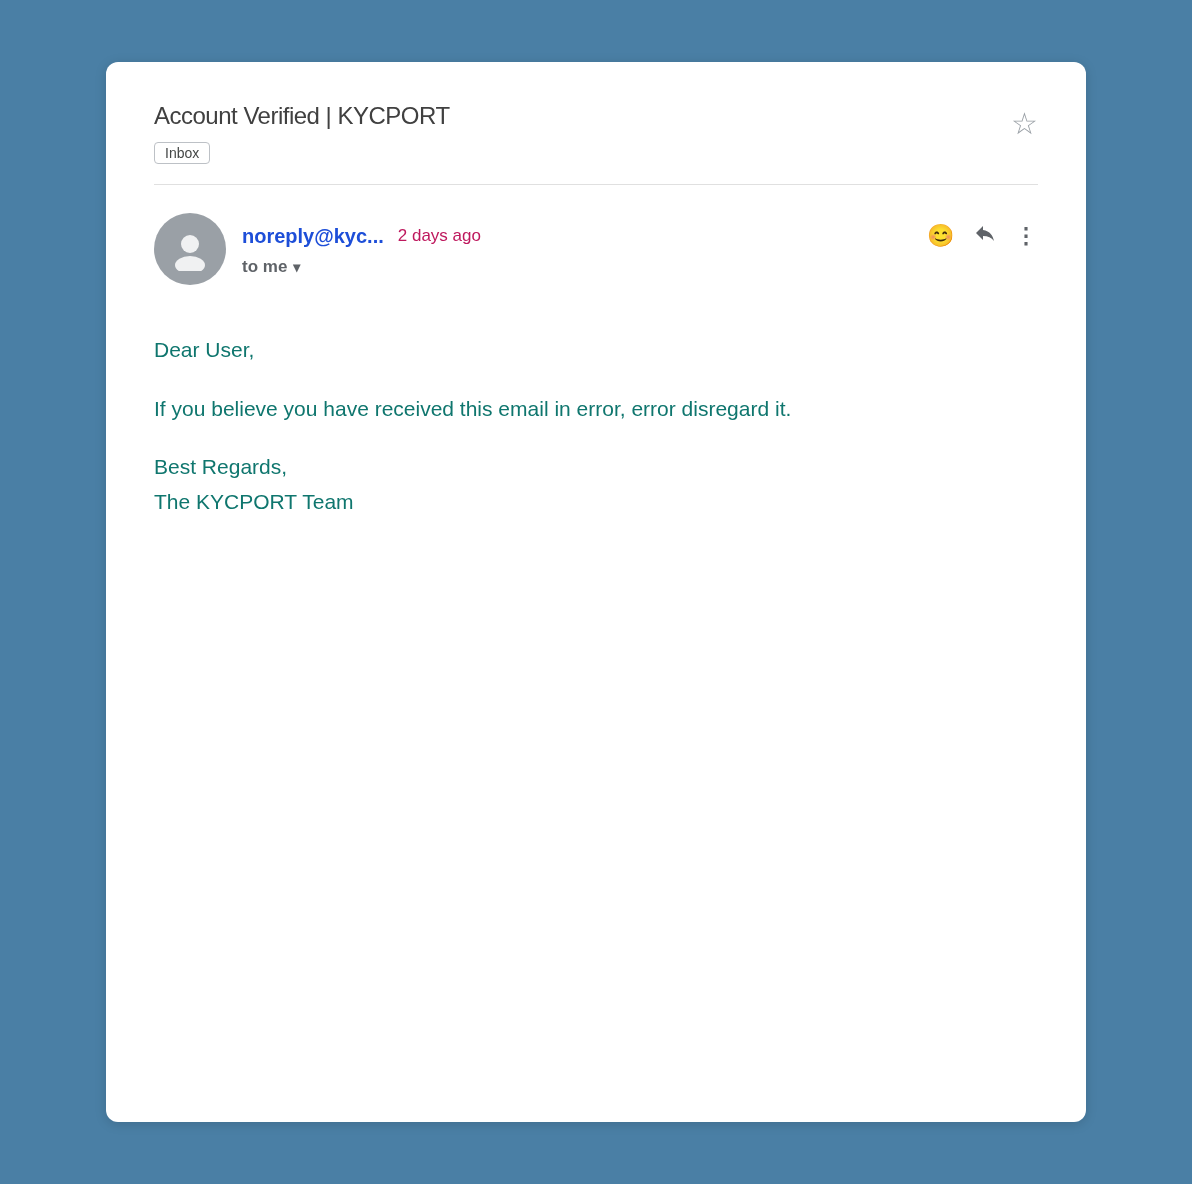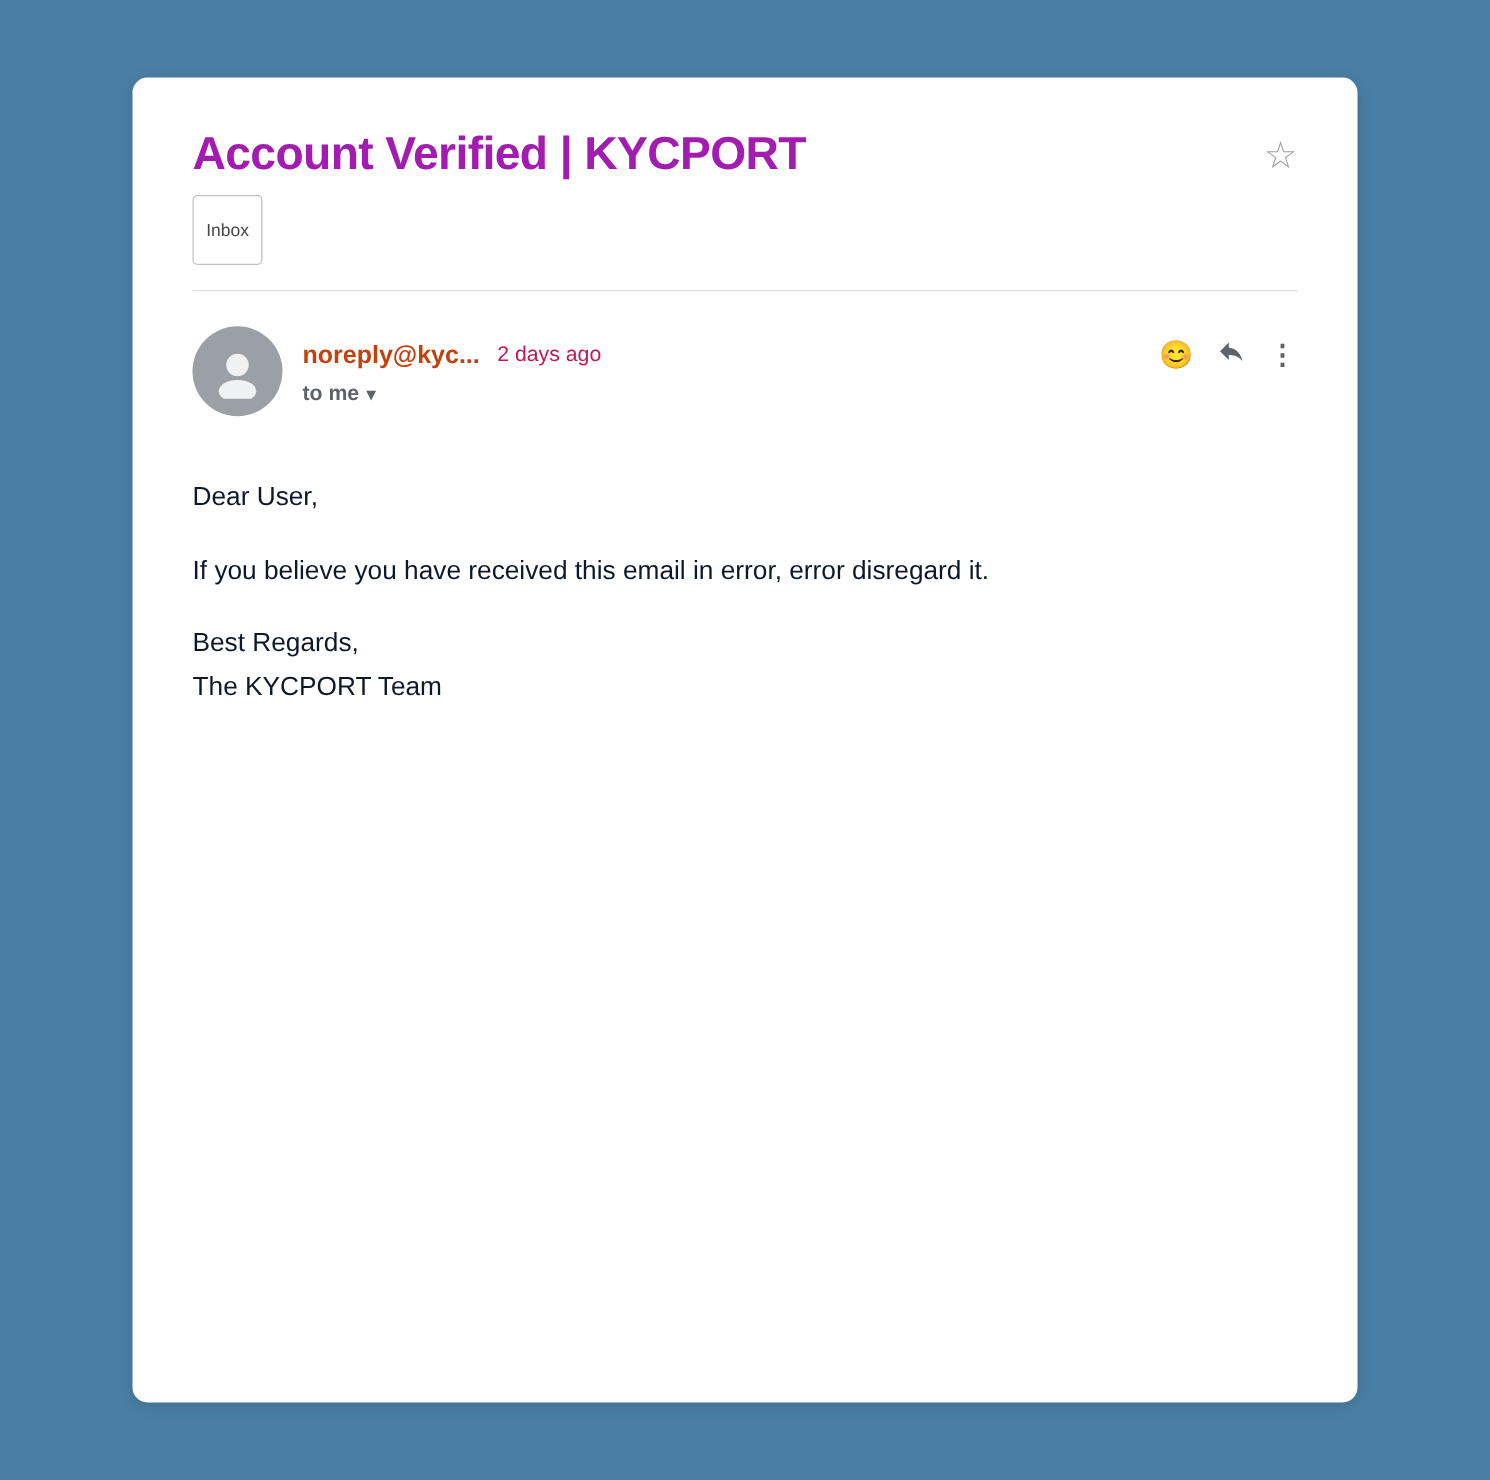--- a/index.html
+++ b/index.html
@@ -34,31 +34,31 @@
       margin-bottom: 20px;
     }
 
     .email-subject-area {
       display: flex;
       flex-direction: column;
       gap: 12px;
     }
 
     .email-subject {
-      font-size: 37px;
-      font-weight: 700;
-      color: #a21caf;
+      font-size: 24px;
+      font-weight: 400;
+      color: #404040;
       letter-spacing: -0.5px;
     }
 
     .inbox-badge {
       display: inline-block;
       border: 1px solid #bdc1c6;
       border-radius: 4px;
-      padding: 19px 10px;
+      padding: 2px 10px;
       font-size: 14px;
       color: #444746;
       width: fit-content;
     }
 
     .star-icon {
       font-size: 30px;
       color: #9aa0a6;
       cursor: pointer;
       margin-top: 4px;
@@ -102,21 +102,21 @@
 
     .sender-top {
       display: flex;
       align-items: center;
       gap: 14px;
     }
 
     .sender-name {
       font-size: 20px;
       font-weight: 600;
-      color: #c2410c;
+      color: #1d4ed8;
     }
 
     .send-time {
       font-size: 17px;
       color: #be185d;
     }
 
     .sender-actions {
       display: flex;
       align-items: center;
@@ -141,21 +141,21 @@
 
     .chevron-down {
       font-size: 14px;
       color: #5f6368;
       cursor: pointer;
     }
 
     .email-body {
       margin-top: 48px;
       font-size: 21px;
-      color: #0f172a;
+      color: #0f766e;
       line-height: 1.65;
     }
 
     .email-body p {
       margin-bottom: 24px;
     }
 
     .emoji-icon {
       font-size: 22px;
     }

